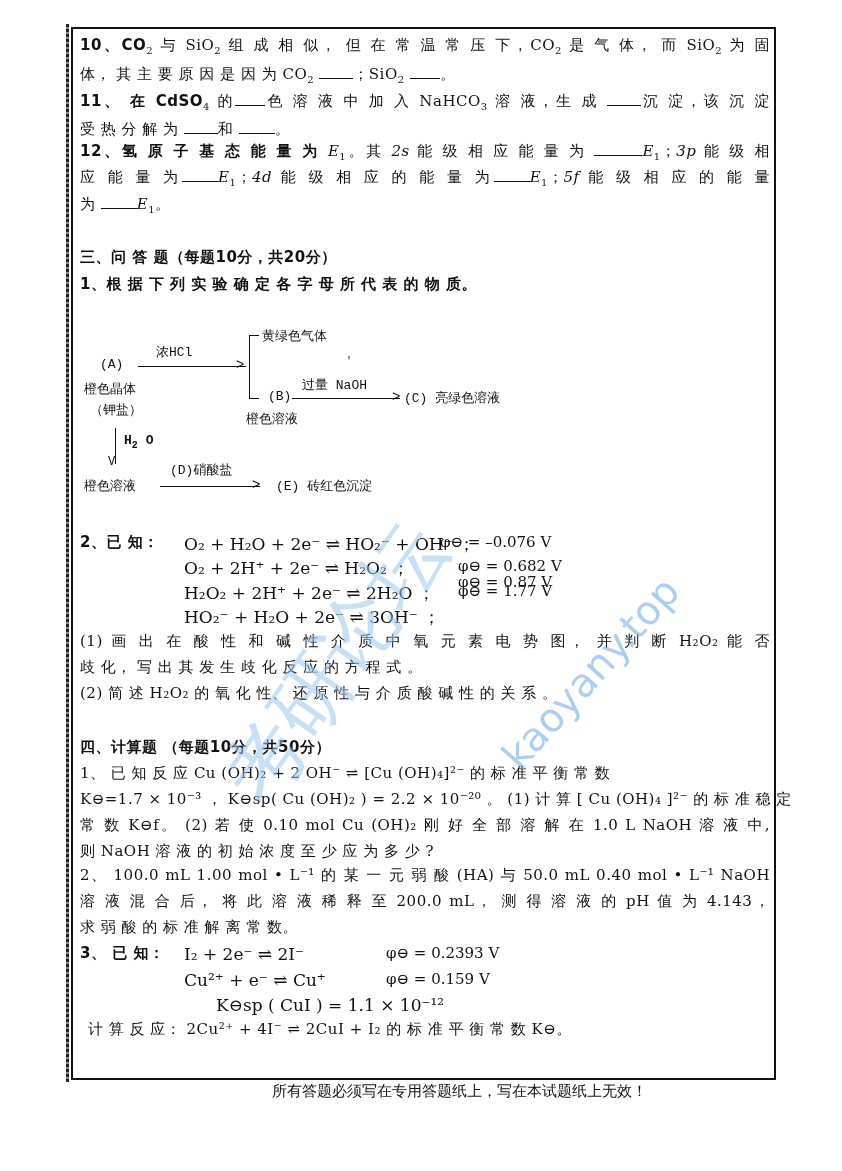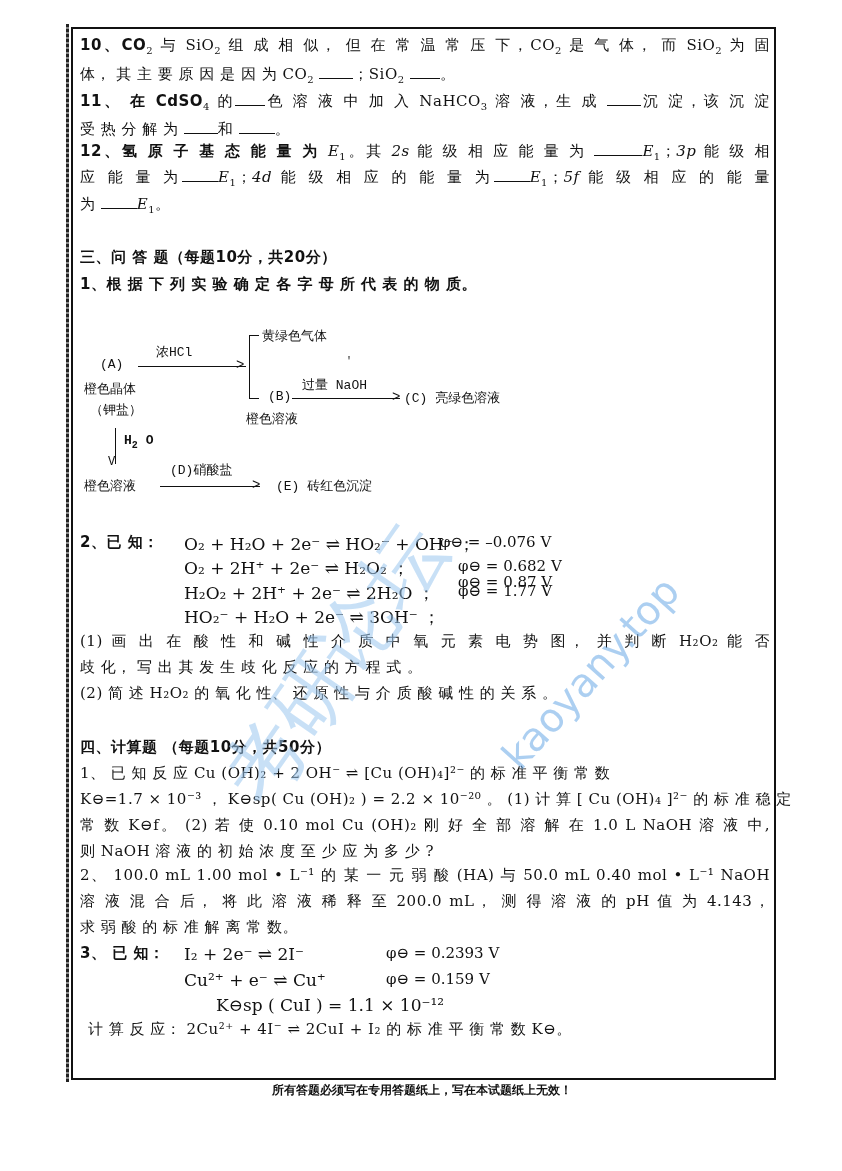--- a/index.html
+++ b/index.html
@@ -14,21 +14,21 @@
   .bold { font-weight:bold; font-family:"DejaVu Sans","Liberation Sans",sans-serif; }
   .blank { display:inline-block; border-bottom:1px solid #111; height:1em; vertical-align:baseline; }
   sub, sup { font-size:10px; line-height:0; }
   i { font-style:italic; }
   .eq { position:absolute; font-size:17px; white-space:nowrap; }
   .phi { position:absolute; font-size:15px; white-space:nowrap; }
   
   .diag { position:absolute; font-size:13px; white-space:nowrap; font-family:Liberation Mono, monospace; }
   .arrow { position:absolute; height:1px; background:#111; }
   .vline { position:absolute; width:1px; background:#111; }
-  .footer { position:absolute; left:272px; top:1082px; font-size:12px; font-weight:bold;
+  .footer { position:absolute; left:272px; top:1082px; font-size:15px; font-weight:normal;
             font-family:"DejaVu Serif","Liberation Serif",serif; white-space:nowrap; }
   .wm { position:absolute; color:#9cc8f0; opacity:0.55; font-size:80px;
         font-family:"DejaVu Sans","Liberation Sans",sans-serif; pointer-events:none; }
   .wm2 { position:absolute; color:#6aa9e6; opacity:0.55; font-size:40px;
          font-family:"DejaVu Sans","Liberation Sans",sans-serif; pointer-events:none; }
 </style>
 </head>
 <body>
 
 <div class="leftbar"></div>

